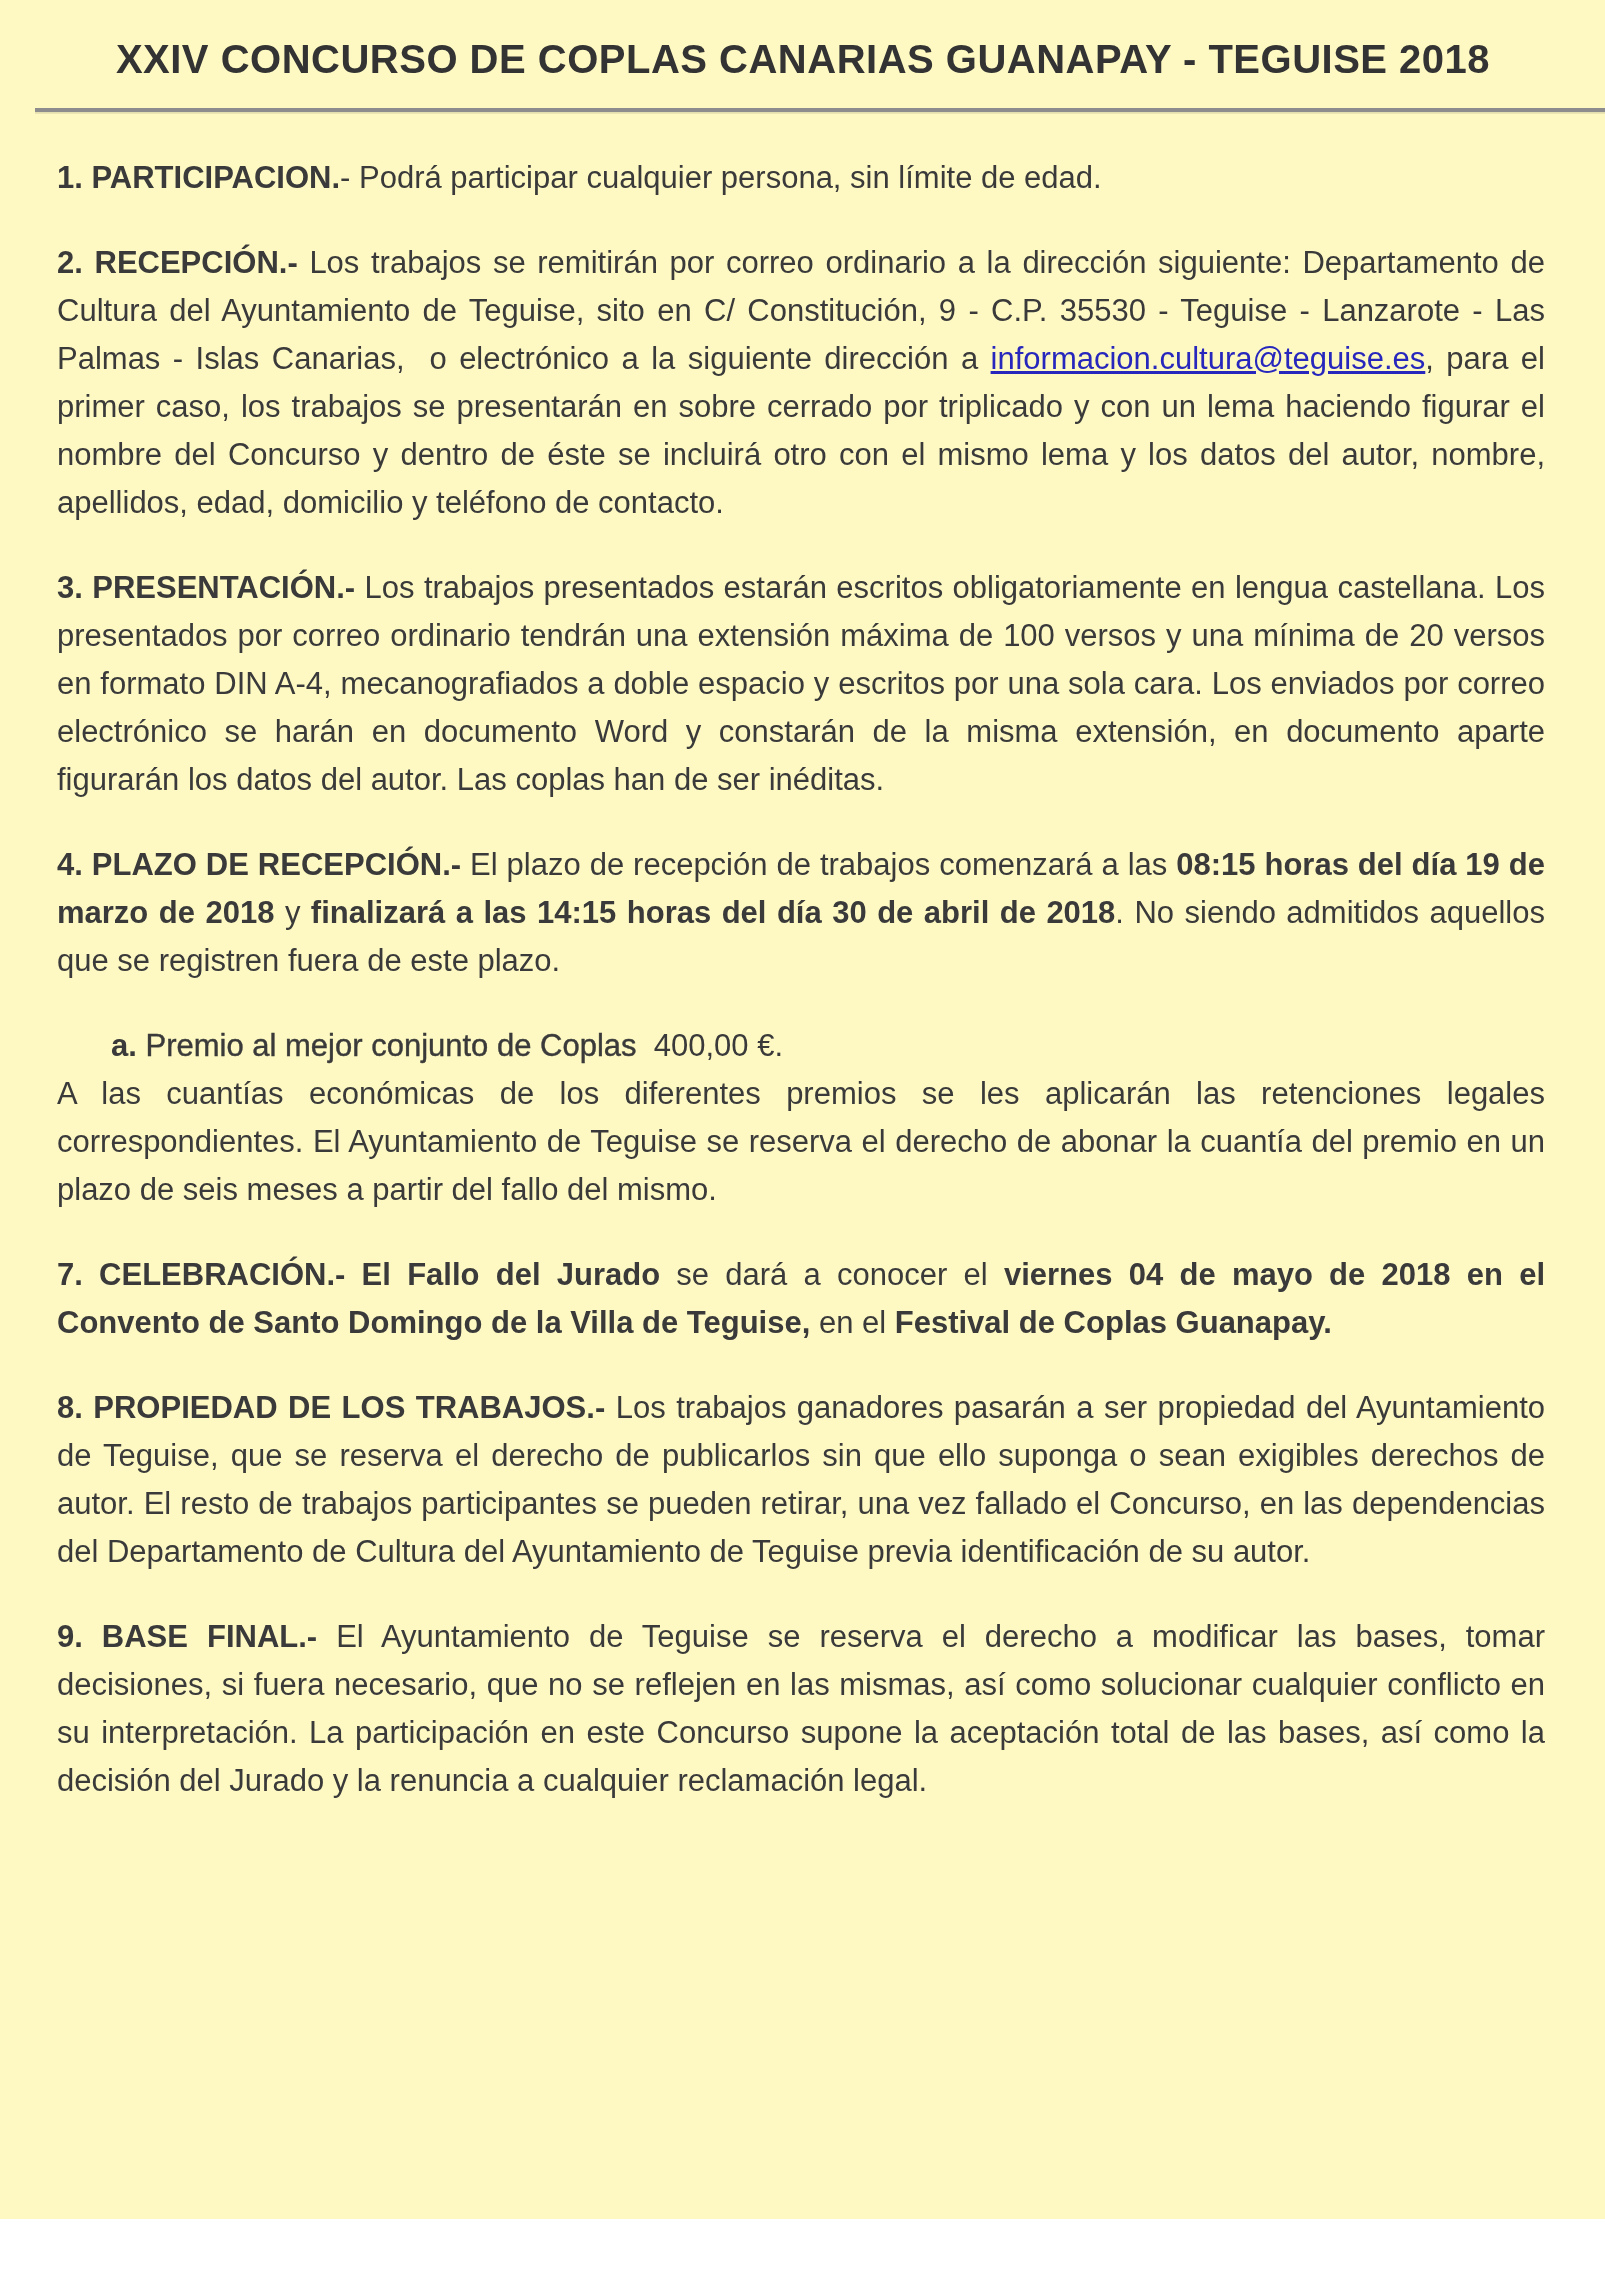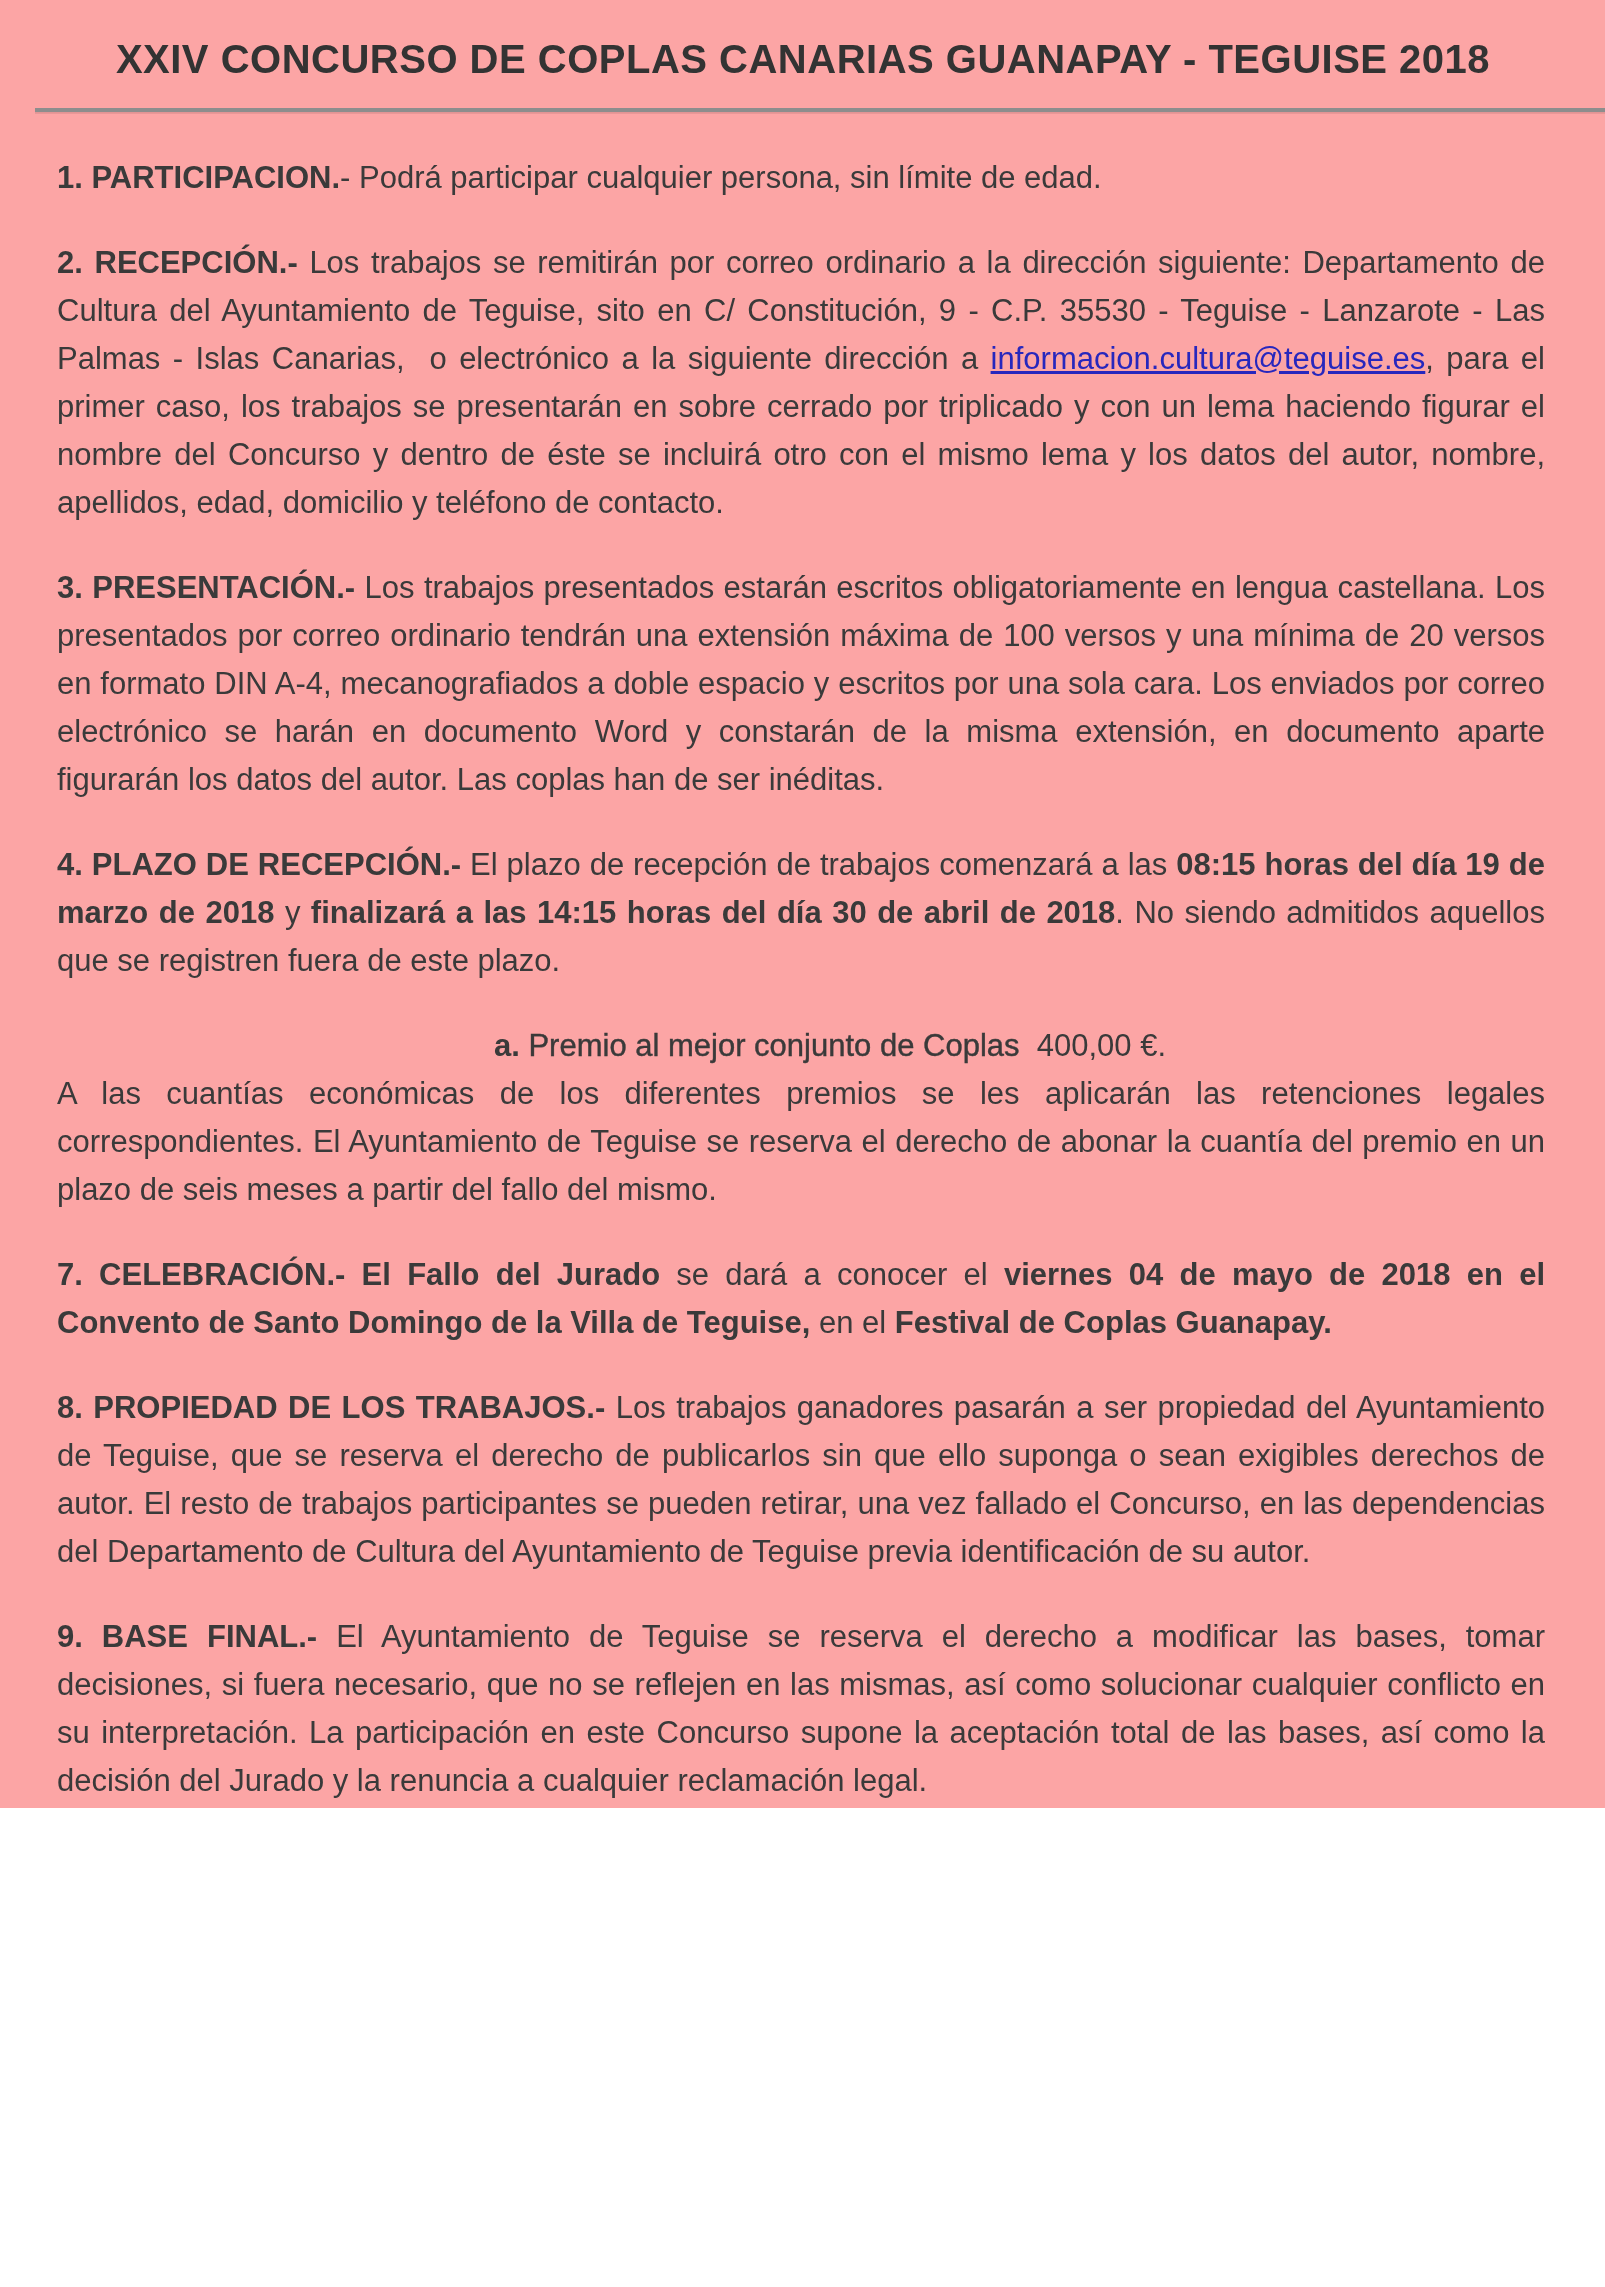--- a/index.html
+++ b/index.html
@@ -1,20 +1,20 @@
 <!DOCTYPE html>
 <html style="font-size:14.8px"><head>
 <meta charset="utf-8">
 <style>
   html, body { margin: 0; padding: 0; background: #ffffff; }
   .page {
     position: relative;
     width: 1606px;
-    height: 1808px;
-    background: #fca5a5;
+    height: 2219px;
+    background: #fef9c3;
     box-sizing: border-box;
     padding: 31px 57px 0 57px;
     font-family: "Liberation Sans", "DejaVu Sans", sans-serif;
     color: #3a3a3a;
     overflow: hidden;
   }
   h1.doc-title {
     margin: 0 0 20px 0;
     text-align: center;
     font-size: 40px;
@@ -37,21 +37,21 @@
     font-size: 31px;
     line-height: 48px;
     text-align: justify;
   }
   .content .no-justify { text-align: left; }
   .prizes { margin: 0 0 0 0; }
   .prizes .prize-row {
     padding-left: 54px;
     font-size: 31px;
     line-height: 48px;
-    text-align: center;
+    text-align: left;
     margin: 0;
   }
   .after-list { margin-top: 0; }
   b, .b { font-weight: 700; }
   .md { -webkit-text-stroke: 0.4px currentColor; } 
   a.email-link {
     color: #2727bd;
     text-decoration: underline;
     cursor: pointer;
   }

